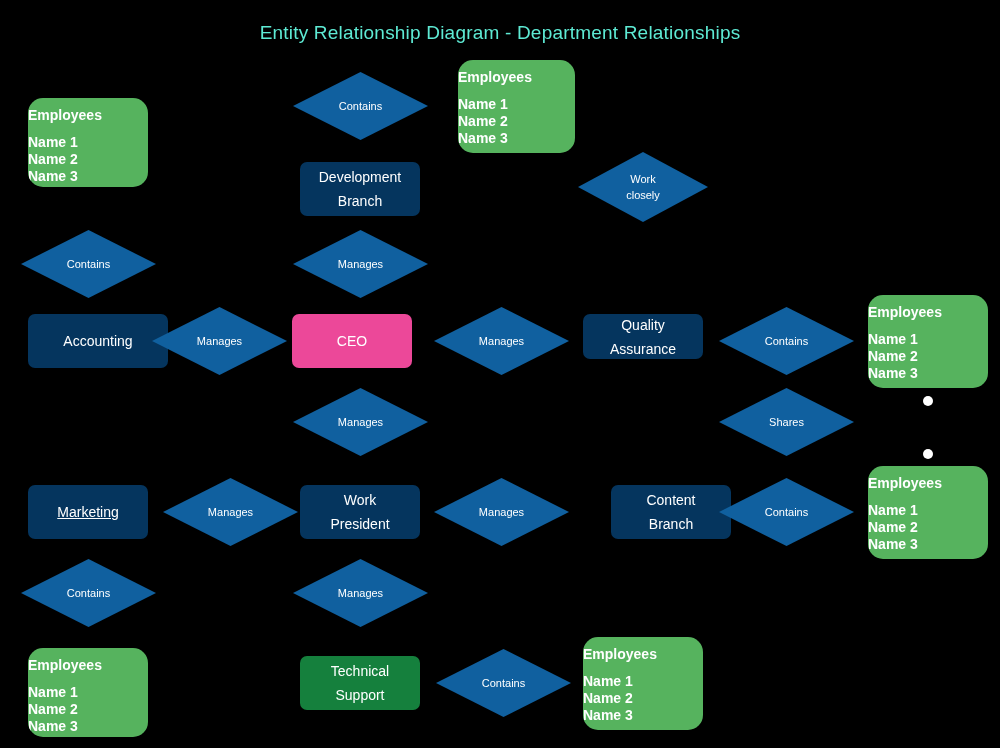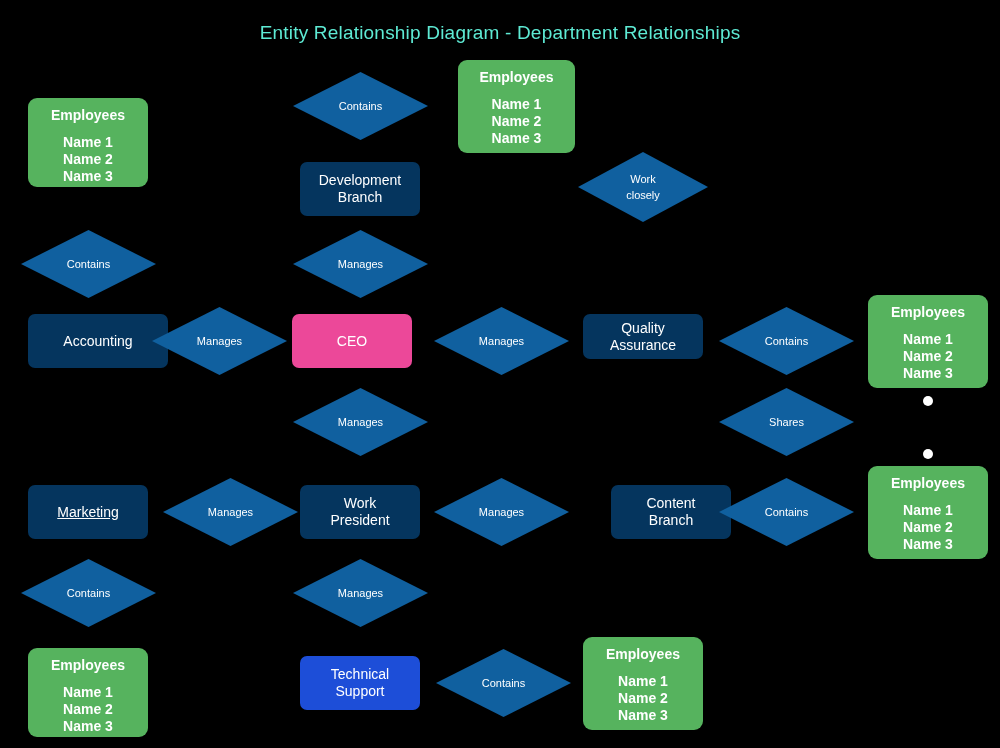--- a/index.html
+++ b/index.html
@@ -29,31 +29,31 @@
   
   .entity{
     background:#05355e;
     border-radius:7px;
     color:#ffffff;
     display:flex;
     align-items:center;
     justify-content:center;
     text-align:center;
     font-size:14px;
-    line-height:17px;
+    line-height:24px;
     padding:2px 16px;
   }
 
   
   .employees{
     background:#56b35e;
-    border-radius:9px;
+    border-radius:15px;
     color:#ffffff;
     overflow:hidden;
-    text-align:center;
+    text-align:left;
     padding-top:8px;
   }
   .employees .hdr{
     font-size:14px;
     line-height:18px;
     font-weight:bold;
     margin-bottom:10px;
   }
   .employees .row{
     font-size:14px;
@@ -120,21 +120,21 @@
       </div>
       <div class="node entity" style="left: 28px; top: 485px; width: 120px; height: 54px; background: rgb(5, 53, 94); text-decoration: underline;">
         <span>Marketing</span>
       </div>
       <div class="node entity" style="left: 300px; top: 485px; width: 120px; height: 54px; background: rgb(5, 53, 94);">
         <span>Work President</span>
       </div>
       <div class="node entity" style="left: 583px; top: 485px; width: 120px; height: 54px; background: rgb(5, 53, 94); margin-left: 28px;">
         <span>Content Branch</span>
       </div>
-      <div class="node entity" style="left: 300px; top: 656px; width: 120px; height: 54px; background: #1d4ed8;">
+      <div class="node entity" style="left: 300px; top: 656px; width: 120px; height: 54px; background: #15803d;">
         <span>Technical Support</span>
       </div>
     </div>
   <div id="relationship-layer">
       <div class="node diamond" style="left: 293px; top: 72px; width: 135px; height: 68px;">
         <div class="shape" style="background: rgb(16, 96, 159);"></div>
         <div class="lbl">Contains</div>
       </div>
       <div class="node diamond" style="left: 578px; top: 152px; width: 130px; height: 70px;">
         <div class="shape" style="background: rgb(16, 96, 159);"></div>

